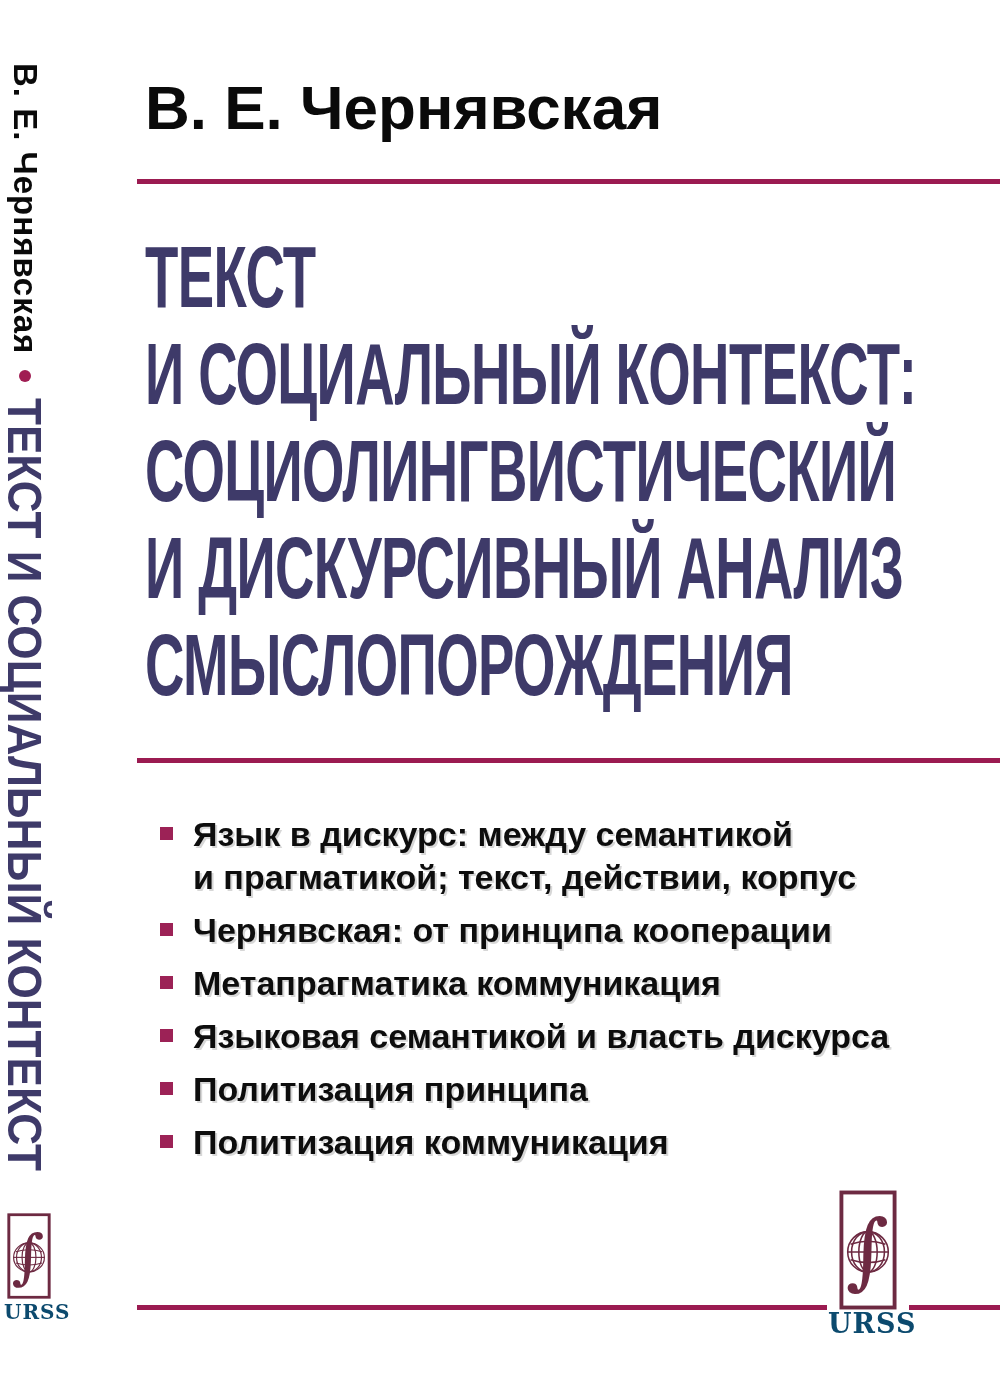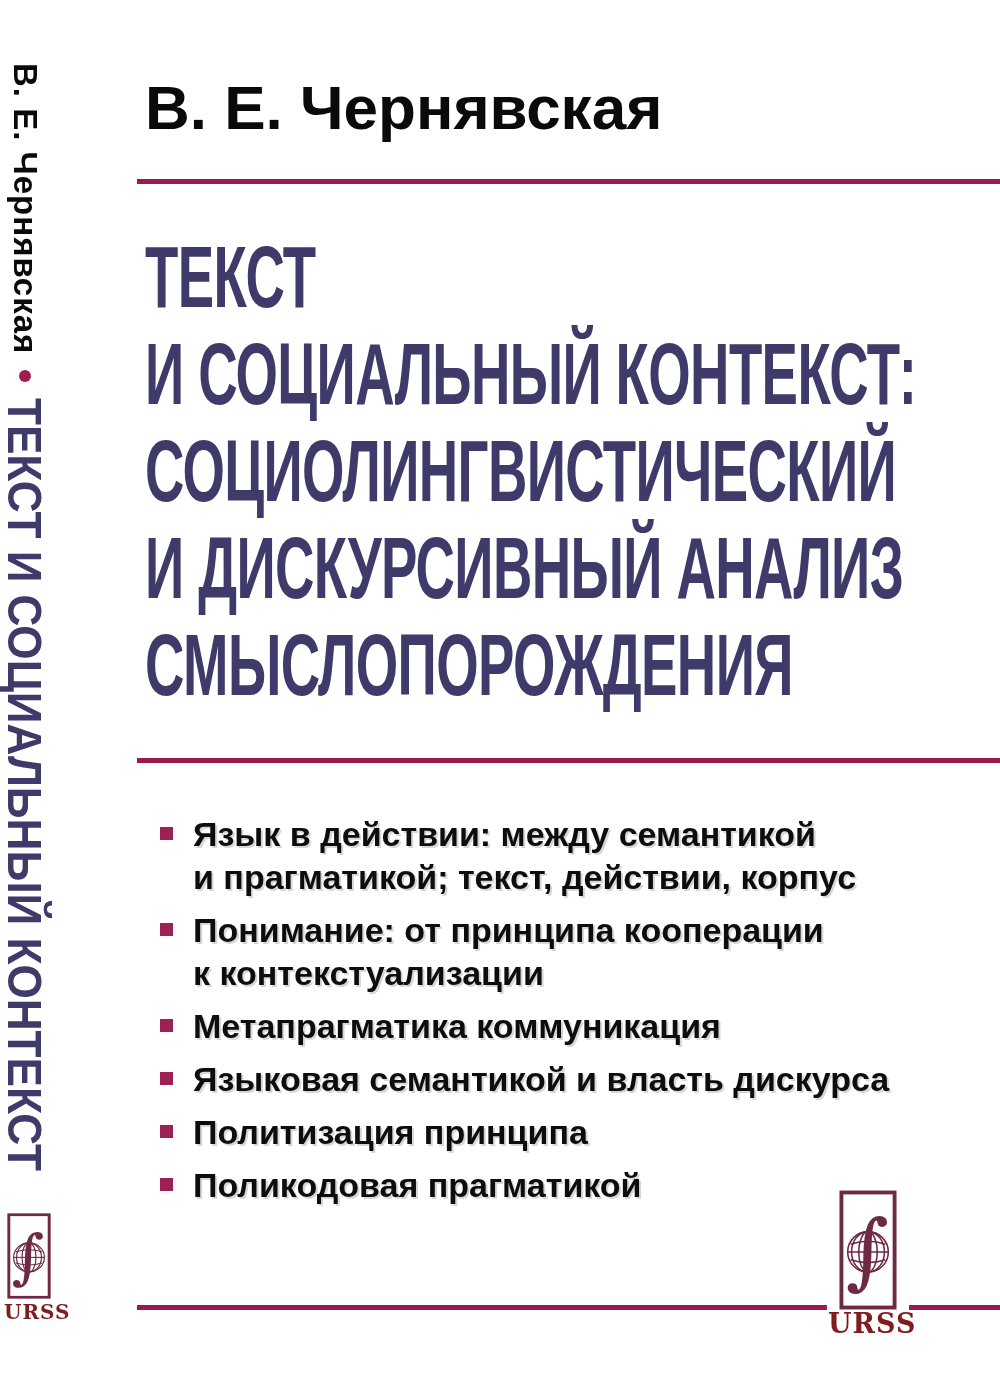--- a/index.html
+++ b/index.html
@@ -68,21 +68,21 @@
     text-shadow:2px 2px 0 rgba(140,140,140,0.35);
     white-space:nowrap;
   }
   .topic-text span { display:block; }
 
   
   .logo-front { position:absolute; left:839px; top:1190px; }
   .logo-spine { position:absolute; left:7px;  top:1213px; }
   .urss-label {
     position:absolute; text-align:left;
-    font-family:"DejaVu Serif", serif; font-weight:bold; color:#7f1d1d;
+    font-family:"DejaVu Serif", serif; font-weight:bold; color:#0c4a6e;
   }
   .urss-label-front { left:828px; top:1308px; width:80px; font-size:27px; letter-spacing:1px; }
   .urss-label-spine { left:4px;  top:1300px; width:50px; font-size:20px; letter-spacing:1px; }
   .urss-svg text {
     font-family:"DejaVu Serif", serif; font-style:italic; fill:#6d2a42;
   }
 </style>
 </head>
 <body>
 
@@ -106,29 +106,28 @@
     <div class="title-line"><span>И СОЦИАЛЬНЫЙ КОНТЕКСТ:</span></div>
     <div class="title-line"><span>СОЦИОЛИНГВИСТИЧЕСКИЙ</span></div>
     <div class="title-line"><span>И ДИСКУРСИВНЫЙ АНАЛИЗ</span></div>
     <div class="title-line"><span>СМЫСЛОПОРОЖДЕНИЯ</span></div>
   </div>
 
   <div class="topics">
     <div class="topic">
       <span class="topic-bullet"></span>
       <div class="topic-text">
-        <span>Язык в действии: между семантикой</span>
+        <span>Язык в дискурс: между семантикой</span>
         <span>и прагматикой; текст, действии, корпус</span>
       </div>
     </div>
     <div class="topic">
       <span class="topic-bullet"></span>
       <div class="topic-text">
-        <span>Понимание: от принципа кооперации</span>
-        <span>к контекстуализации</span>
+        <span>Чернявская: от принципа кооперации</span>
       </div>
     </div>
     <div class="topic">
       <span class="topic-bullet"></span>
       <div class="topic-text">
         <span>Метапрагматика коммуникация</span>
       </div>
     </div>
     <div class="topic">
       <span class="topic-bullet"></span>
@@ -138,21 +137,21 @@
     </div>
     <div class="topic">
       <span class="topic-bullet"></span>
       <div class="topic-text">
         <span>Политизация принципа</span>
       </div>
     </div>
     <div class="topic">
       <span class="topic-bullet"></span>
       <div class="topic-text">
-        <span>Поликодовая прагматикой</span>
+        <span>Политизация коммуникация</span>
       </div>
     </div>
   </div>
 
   <div class="logo-front">
     <svg class="urss-svg" width="58" height="120" viewBox="0 0 60 124">
       <rect x="2.5" y="2.5" width="55" height="119" fill="#ffffff" stroke="#6d2a42" stroke-width="4"></rect>
       <g stroke="#6d2a42" stroke-width="1.6" fill="none">
         <circle cx="30" cy="64" r="21"></circle>
         <ellipse cx="30" cy="64" rx="9.5" ry="21"></ellipse>

